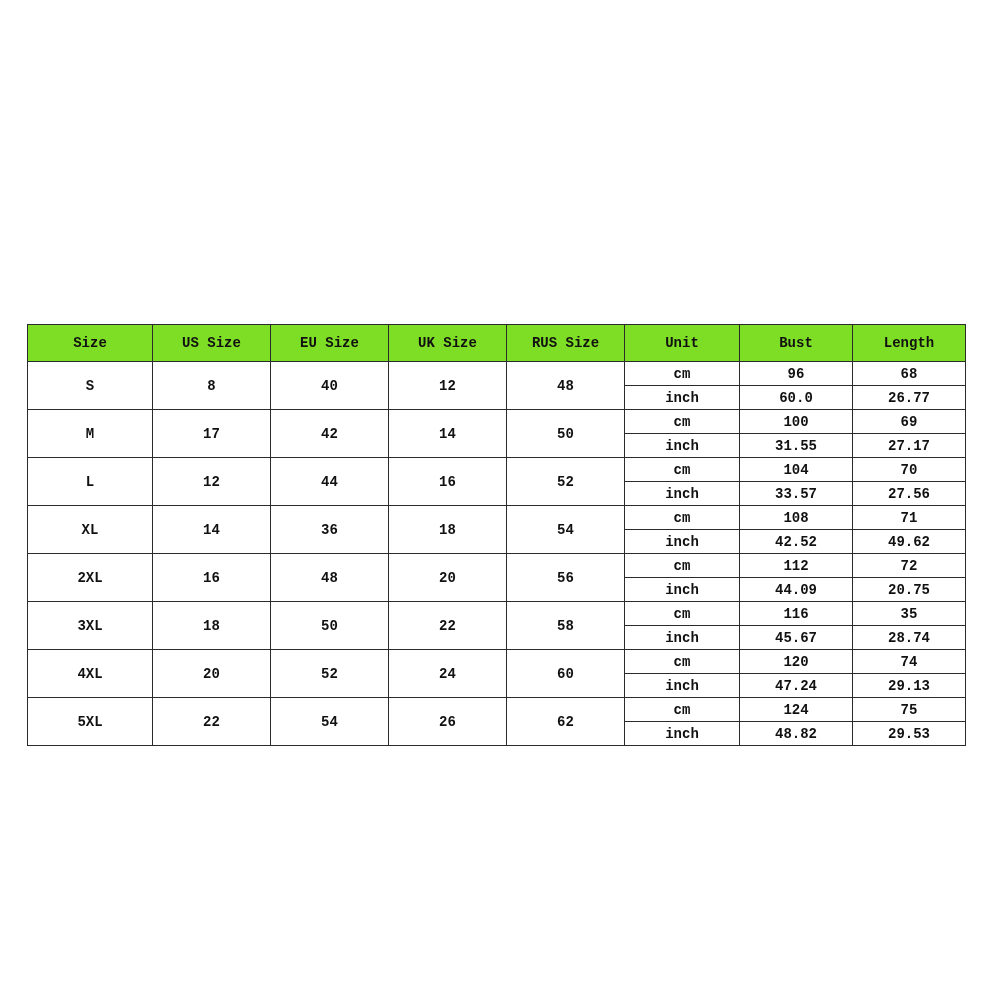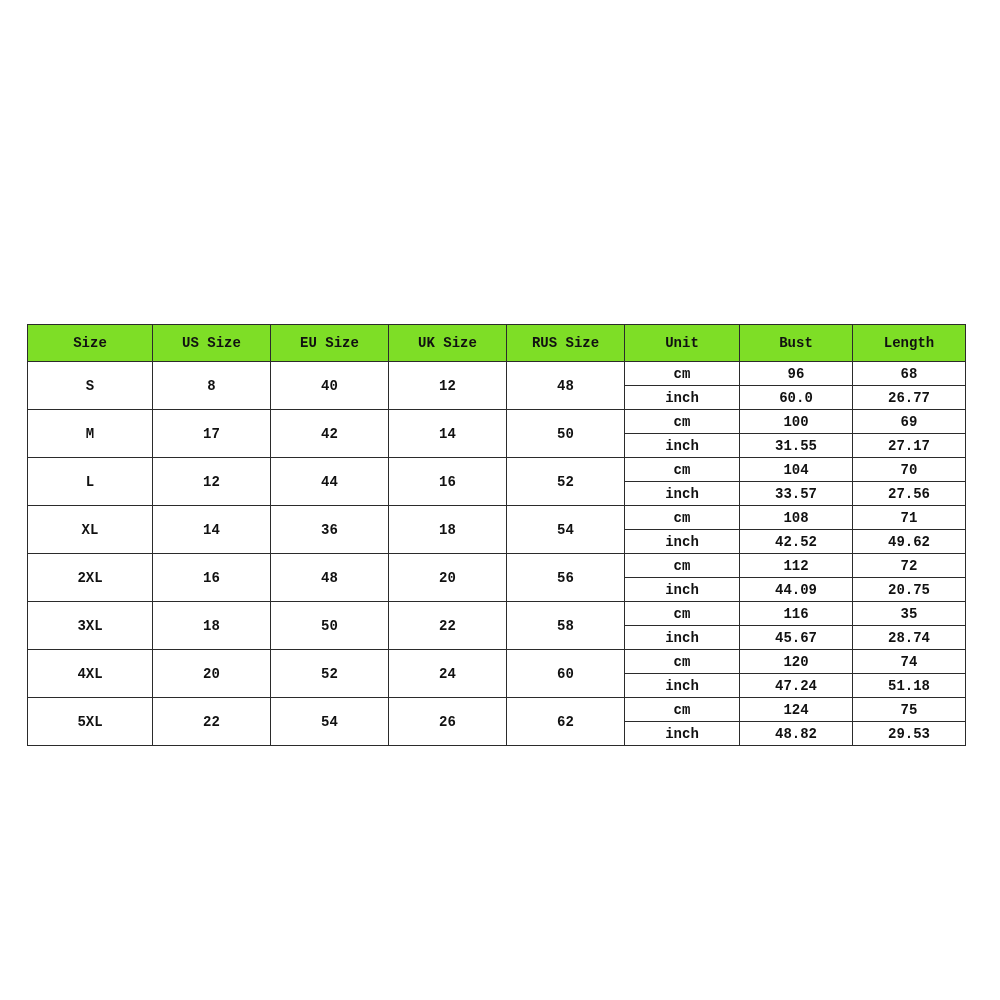--- a/index.html
+++ b/index.html
@@ -194,21 +194,21 @@
           <td class="num-cell" rowspan="2">52</td>
           <td class="num-cell" rowspan="2">24</td>
           <td class="num-cell" rowspan="2">60</td>
           <td class="unit-cell">cm</td>
           <td class="val-cell">120</td>
           <td class="val-cell">74</td>
         </tr>
         <tr>
           <td class="unit-cell">inch</td>
           <td class="val-cell">47.24</td>
-          <td class="val-cell">51.18</td>
+          <td class="val-cell">29.13</td>
         </tr>
 
         <tr>
           <td class="size-cell" rowspan="2">5XL</td>
           <td class="num-cell" rowspan="2">22</td>
           <td class="num-cell" rowspan="2">54</td>
           <td class="num-cell" rowspan="2">26</td>
           <td class="num-cell" rowspan="2">62</td>
           <td class="unit-cell">cm</td>
           <td class="val-cell">124</td>

